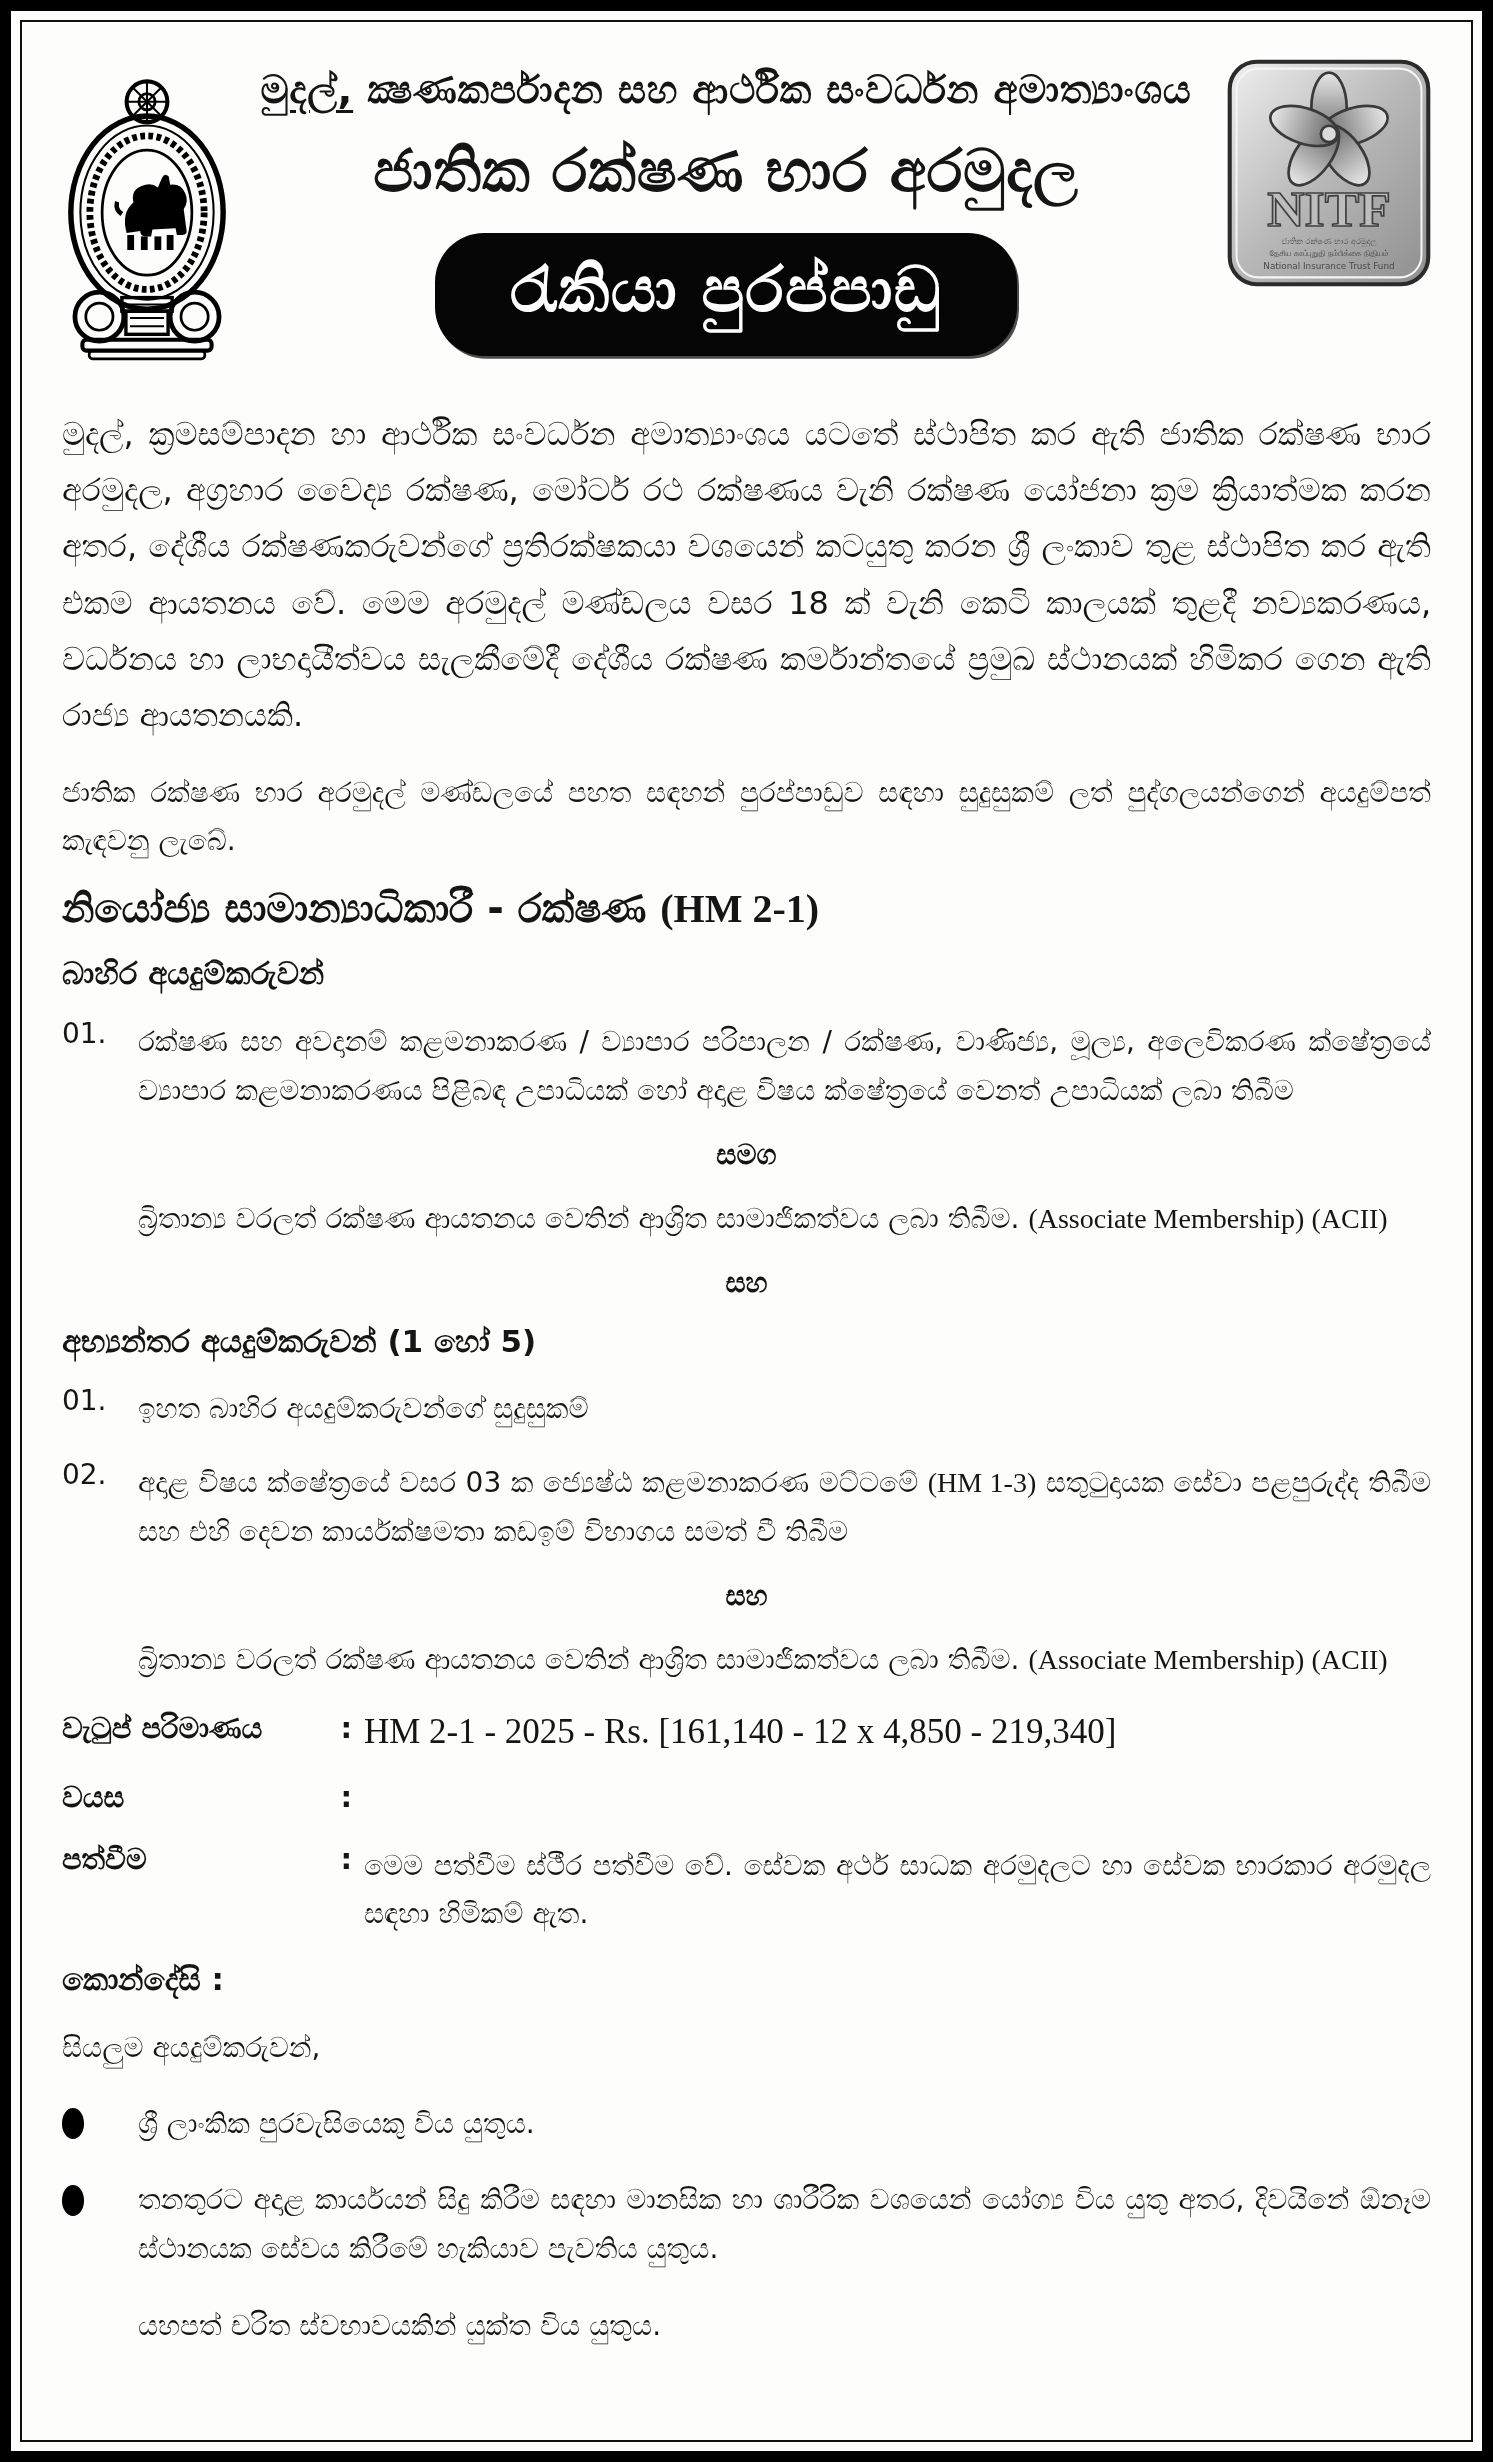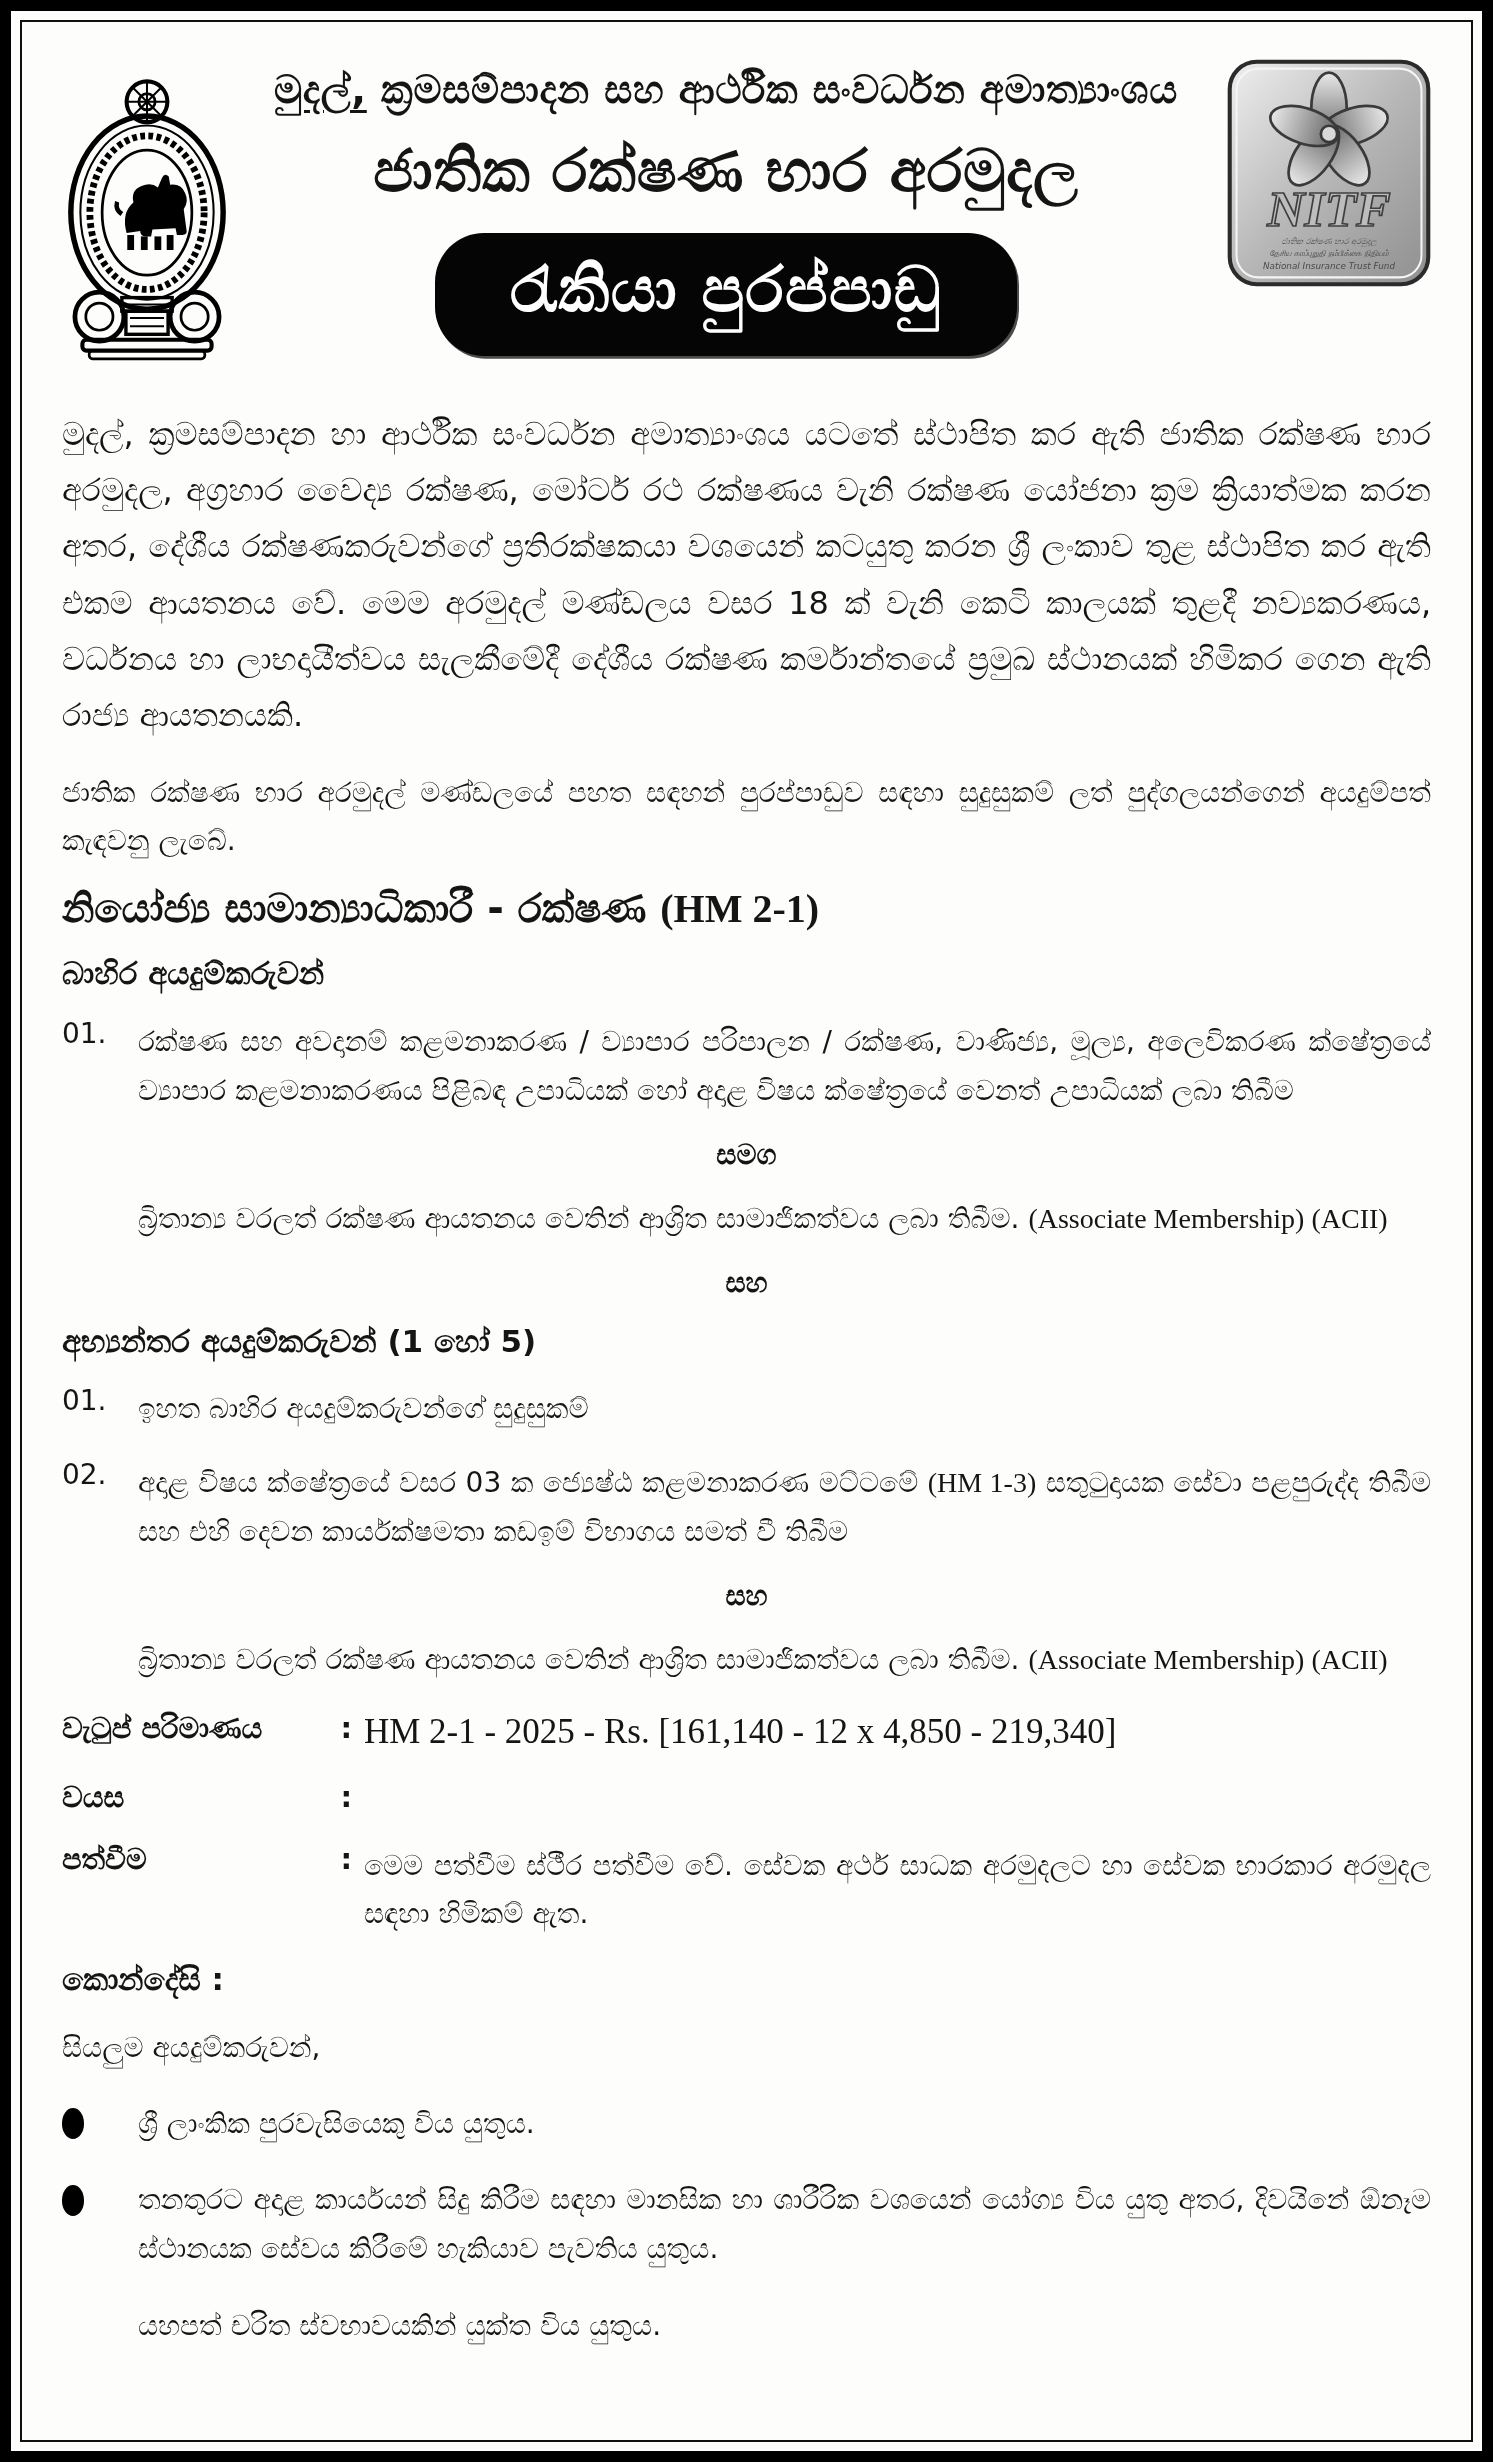--- a/index.html
+++ b/index.html
@@ -9,21 +9,21 @@
     font-family:"DejaVu Sans","Liberation Sans",sans-serif;color:#151515;
   }
   .inner{
     box-sizing:border-box;border:2.7px solid #101010;margin:8.9px;
     height:calc(100% - 17.7px);padding:17.7px 40px 13.6px 40px;overflow:hidden;
   }
   
   .header{display:flex;align-items:flex-start;}
   .emblem-wrap{width:170px;flex:0 0 auto;padding-top:33px;}
   .head-center{flex:1 1 auto;text-align:center;padding:0 6.8px;}
-  .nitf-wrap{width:211px;flex:0 0 auto;padding-top:19px;text-align:right;font-style:italic;}
+  .nitf-wrap{width:211px;flex:0 0 auto;padding-top:19px;text-align:right;}
   .ministry-line{font-size:39px;font-weight:bold;letter-spacing:0.7px;margin-top:27px;}
   .ministry-line .uline{text-decoration:underline;text-decoration-thickness:3.4px;text-underline-offset:6.8px;}
   .fund-line{font-size:59px;font-weight:bold;margin-top:23px;letter-spacing:0.7px;}
   .banner-pill{
     display:inline-block;background:#050505;color:#fff;font-size:63px;font-weight:bold;
     padding:20.4px 75px 29px 75px;border-radius:49px;margin-top:27px;letter-spacing:1.4px;
     box-shadow:2px 2.7px 0 #4c4c4c;
   }
   
   .para{font-size:32px;line-height:1.76;text-align:justify;margin-top:30px;}
@@ -93,21 +93,21 @@
             <line x1="98" y1="340" x2="152" y2="340"></line>
             <line x1="100" y1="360" x2="150" y2="360"></line>
             <line x1="100" y1="372" x2="150" y2="372"></line>
           </g>
           <rect x="30" y="392" width="190" height="16" rx="6" fill="none" stroke="#000" stroke-width="6"></rect>
           <rect x="40" y="408" width="170" height="12" rx="5" fill="none" stroke="#000" stroke-width="4"></rect>
         </svg>
       </div>
 
       <div class="head-center">
-        <div class="ministry-line"><span class="uline">මුදල්,</span><span> ක්‍රමසම්පාදන සහ ආර්ථික සංවර්ධන අමාත්‍යාංශය</span></div>
+        <div class="ministry-line"><span class="uline">මුදල්,</span><span> ක්‍ෂණකර්පාදන සහ ආර්ථික සංවර්ධන අමාත්‍යාංශය</span></div>
         <div class="fund-line">ජාතික රක්ෂණ භාර අරමුදල</div>
         <div class="banner-pill">රැකියා පුරප්පාඩු</div>
       </div>
 
       <div class="nitf-wrap">
         <svg width="204" height="228" viewBox="0 0 300 335" style="display:inline-block">
           <defs>
             <linearGradient id="met1" x1="0" y1="0" x2="1" y2="1">
               <stop offset="0" stop-color="#efefef"></stop>
                 <stop offset="0.5" stop-color="#b7b7b7"></stop>

